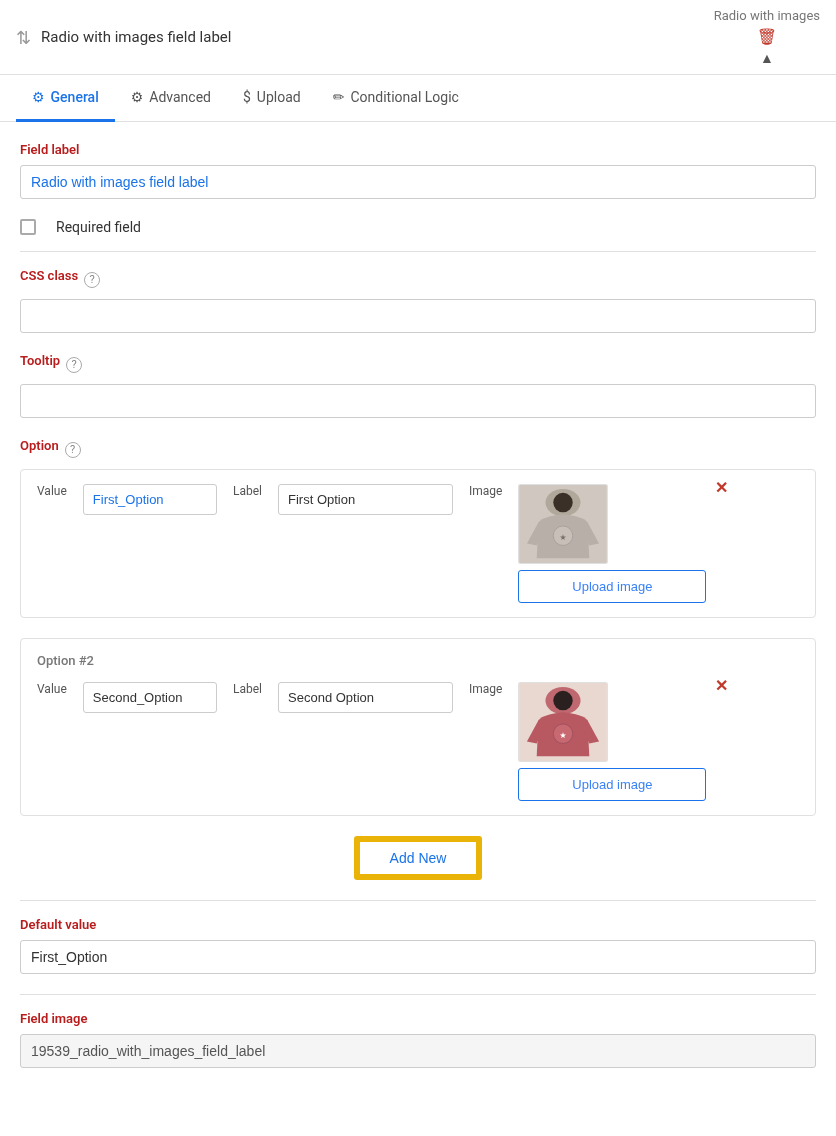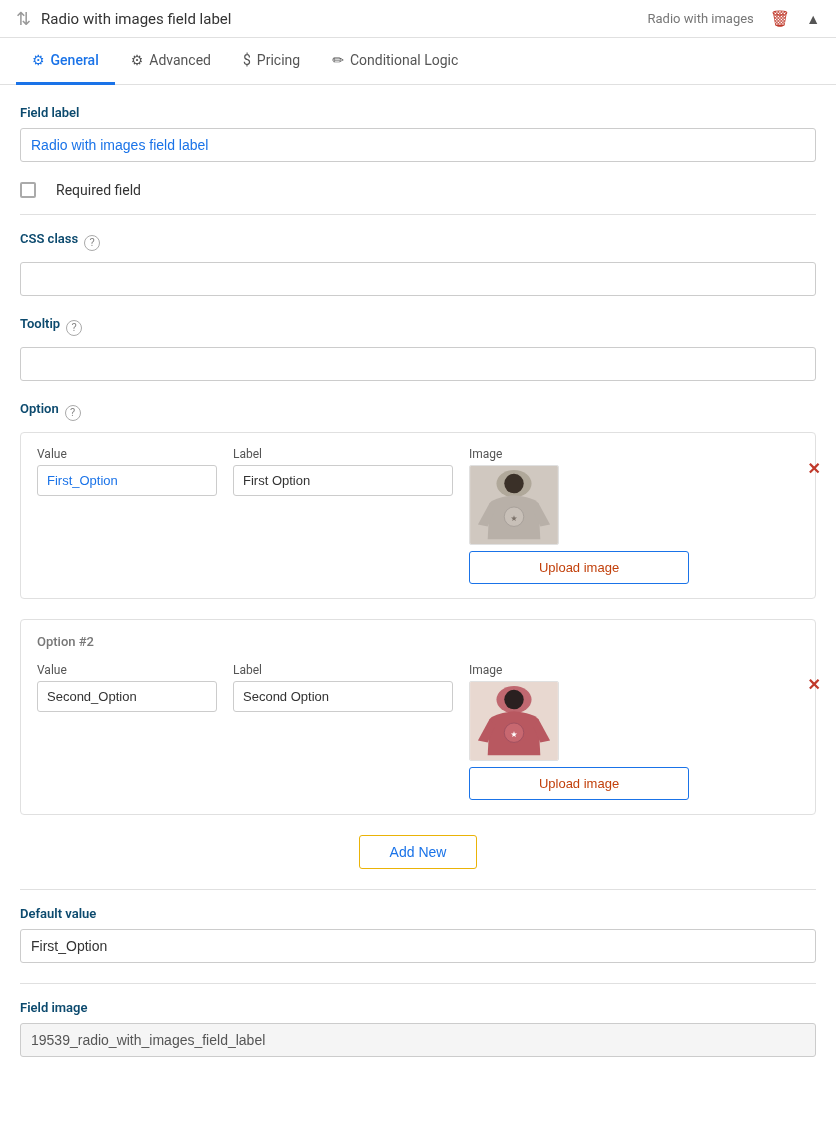--- a/index.html
+++ b/index.html
@@ -5,38 +5,38 @@
     * { box-sizing: border-box; margin: 0; padding: 0; }
     body { font-family: -apple-system, BlinkMacSystemFont, 'Segoe UI', Roboto, sans-serif; font-size: 14px; color: #333; background: #fff; }
 
     .top-bar {
       display: flex; align-items: center; justify-content: space-between;
       padding: 8px 16px; border-bottom: 1px solid #e0e0e0; background: #fff;
     }
     .top-bar-left { display: flex; align-items: center; gap: 10px; }
     .sort-icon { color: #999; font-size: 18px; }
     .field-title { font-size: 15px; color: #333; font-weight: 400; }
-    .top-bar-right { display: flex; align-items: center; gap: 16px; }
+    .top-bar-right { display: flex; align-items: center; gap: 4px; flex-direction: column; }
     .field-type-label { color: #777; font-size: 13px; }
     .delete-icon { color: #c0392b; font-size: 16px; cursor: pointer; }
     .collapse-icon { color: #555; font-size: 14px; cursor: pointer; }
 
     .tabs { display: flex; align-items: center; border-bottom: 1px solid #e0e0e0; padding: 0 16px; }
     .tab {
       display: flex; align-items: center; gap: 6px;
       padding: 14px 16px; font-size: 14px; color: #555; cursor: pointer;
       border-bottom: 3px solid transparent; margin-bottom: -1px;
     }
     .tab.active { color: #1a73e8; border-bottom-color: #1a73e8; font-weight: 500; }
     .tab-icon { font-size: 14px; }
 
     .content { padding: 20px 20px; }
 
     .section-label {
-      font-size: 13px; font-weight: 600; color: #0c4a6e; margin-bottom: 8px;
+      font-size: 13px; font-weight: 600; color: #b91c1c; margin-bottom: 8px;
     }
     .input-field {
       width: 100%; border: 1px solid #ccc; border-radius: 3px;
       padding: 8px 10px; font-size: 14px; color: #1a73e8; outline: none;
     }
     .input-field.plain { color: #333; }
     .input-field.gray-bg { background: #f5f5f5; color: #555; }
 
     .checkbox-row { display: flex; align-items: center; gap: 20px; margin: 16px 0; }
     .checkbox-box {
@@ -56,47 +56,47 @@
 
     .options-section { margin-top: 10px; }
 
     .option-block {
       border: 1px solid #e0e0e0; border-radius: 4px; margin-bottom: 20px; padding: 14px 16px;
     }
     .option-title {
       font-size: 13px; color: #777; font-weight: 500; margin-bottom: 14px;
     }
     .option-fields { display: flex; align-items: flex-start; gap: 16px; }
-    .option-field-group { display: flex; flex-direction: column; gap: 0; }
+    .option-field-group { display: flex; gap: 16px; }
     .option-field-group.value { flex: 0 0 180px; }
     .option-field-group.label-f { flex: 0 0 220px; }
     .option-field-group.image-f { flex: 1; }
 
     .field-sublabel { font-size: 12px; color: #555; margin-bottom: 4px; }
     .option-input {
       width: 100%; border: 1px solid #ccc; border-radius: 3px;
       padding: 7px 9px; font-size: 13px; color: #333; outline: none;
     }
     .option-input.blue { color: #1a73e8; }
 
     .image-area { display: flex; flex-direction: column; gap: 6px; }
     .image-preview-wrapper { position: relative; display: inline-block; }
     .remove-image {
       position: absolute; top: -6px; right: -22px;
       color: #c0392b; font-size: 16px; cursor: pointer; font-weight: bold;
     }
     .upload-btn {
-      border: 1px solid #1a73e8; background: #fff; color: #c2410c;
+      border: 1px solid #1a73e8; background: #fff; color: #3b82f6;
       padding: 8px 20px; border-radius: 3px; cursor: pointer;
-      font-size: 13px; width: 220px; text-align: center;
+      font-size: 13px; width: 188px; text-align: center;
     }
 
     .add-new-row { display: flex; justify-content: center; margin: 8px 0 20px; }
     .add-new-btn {
-      border: 1px solid #eab308; background: #fff; color: #1a73e8;
+      border: 6px solid #eab308; background: #fff; color: #1a73e8;
       padding: 8px 30px; border-radius: 3px; cursor: pointer; font-size: 14px;
     }
 
     .divider { border: none; border-top: 1px solid #e0e0e0; margin: 16px 0; }
 
     .hoodie-svg { width: 90px; height: 80px; border: 1px solid #e0e0e0; border-radius: 2px; display:block; }
   </style>
 </head>
 <body>
 
@@ -116,21 +116,21 @@
   <div class="tab active">
     <span class="tab-icon">⚙</span>
     <span>General</span>
   </div>
   <div class="tab">
     <span class="tab-icon">⚙</span>
     <span>Advanced</span>
   </div>
   <div class="tab">
     <span class="tab-icon">$</span>
-    <span>Pricing</span>
+    <span>Upload</span>
   </div>
   <div class="tab">
     <span class="tab-icon">✏</span>
     <span>Conditional Logic</span>
   </div>
 </div>
 
 <div class="content">
 
   <div class="field-section">

